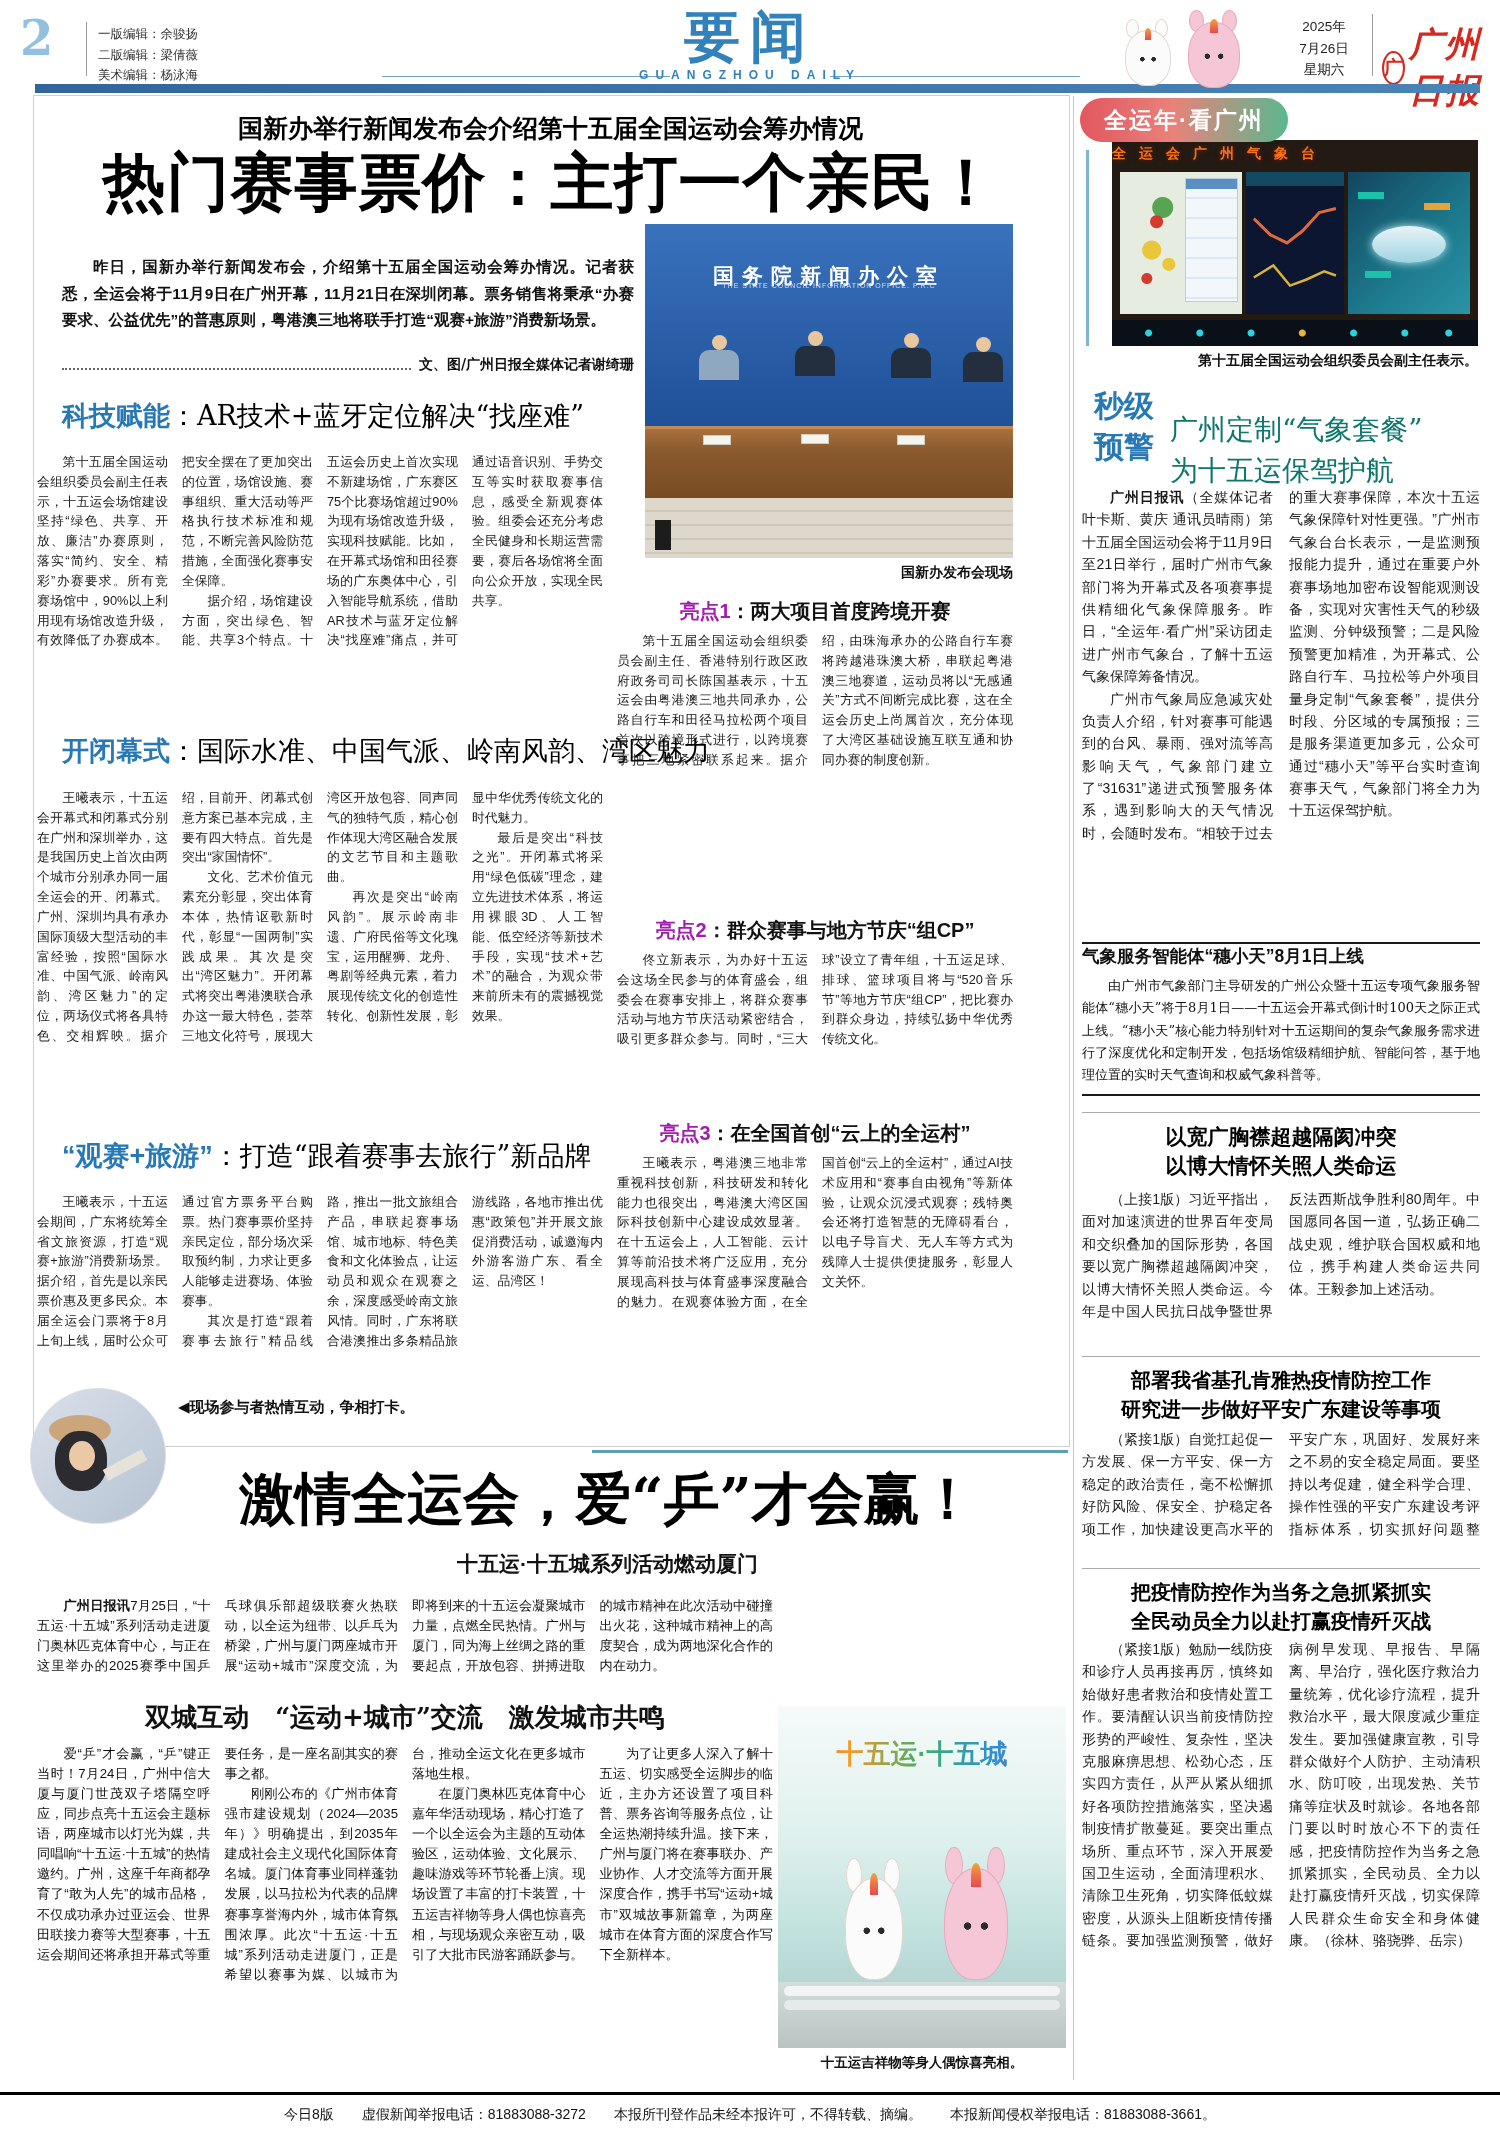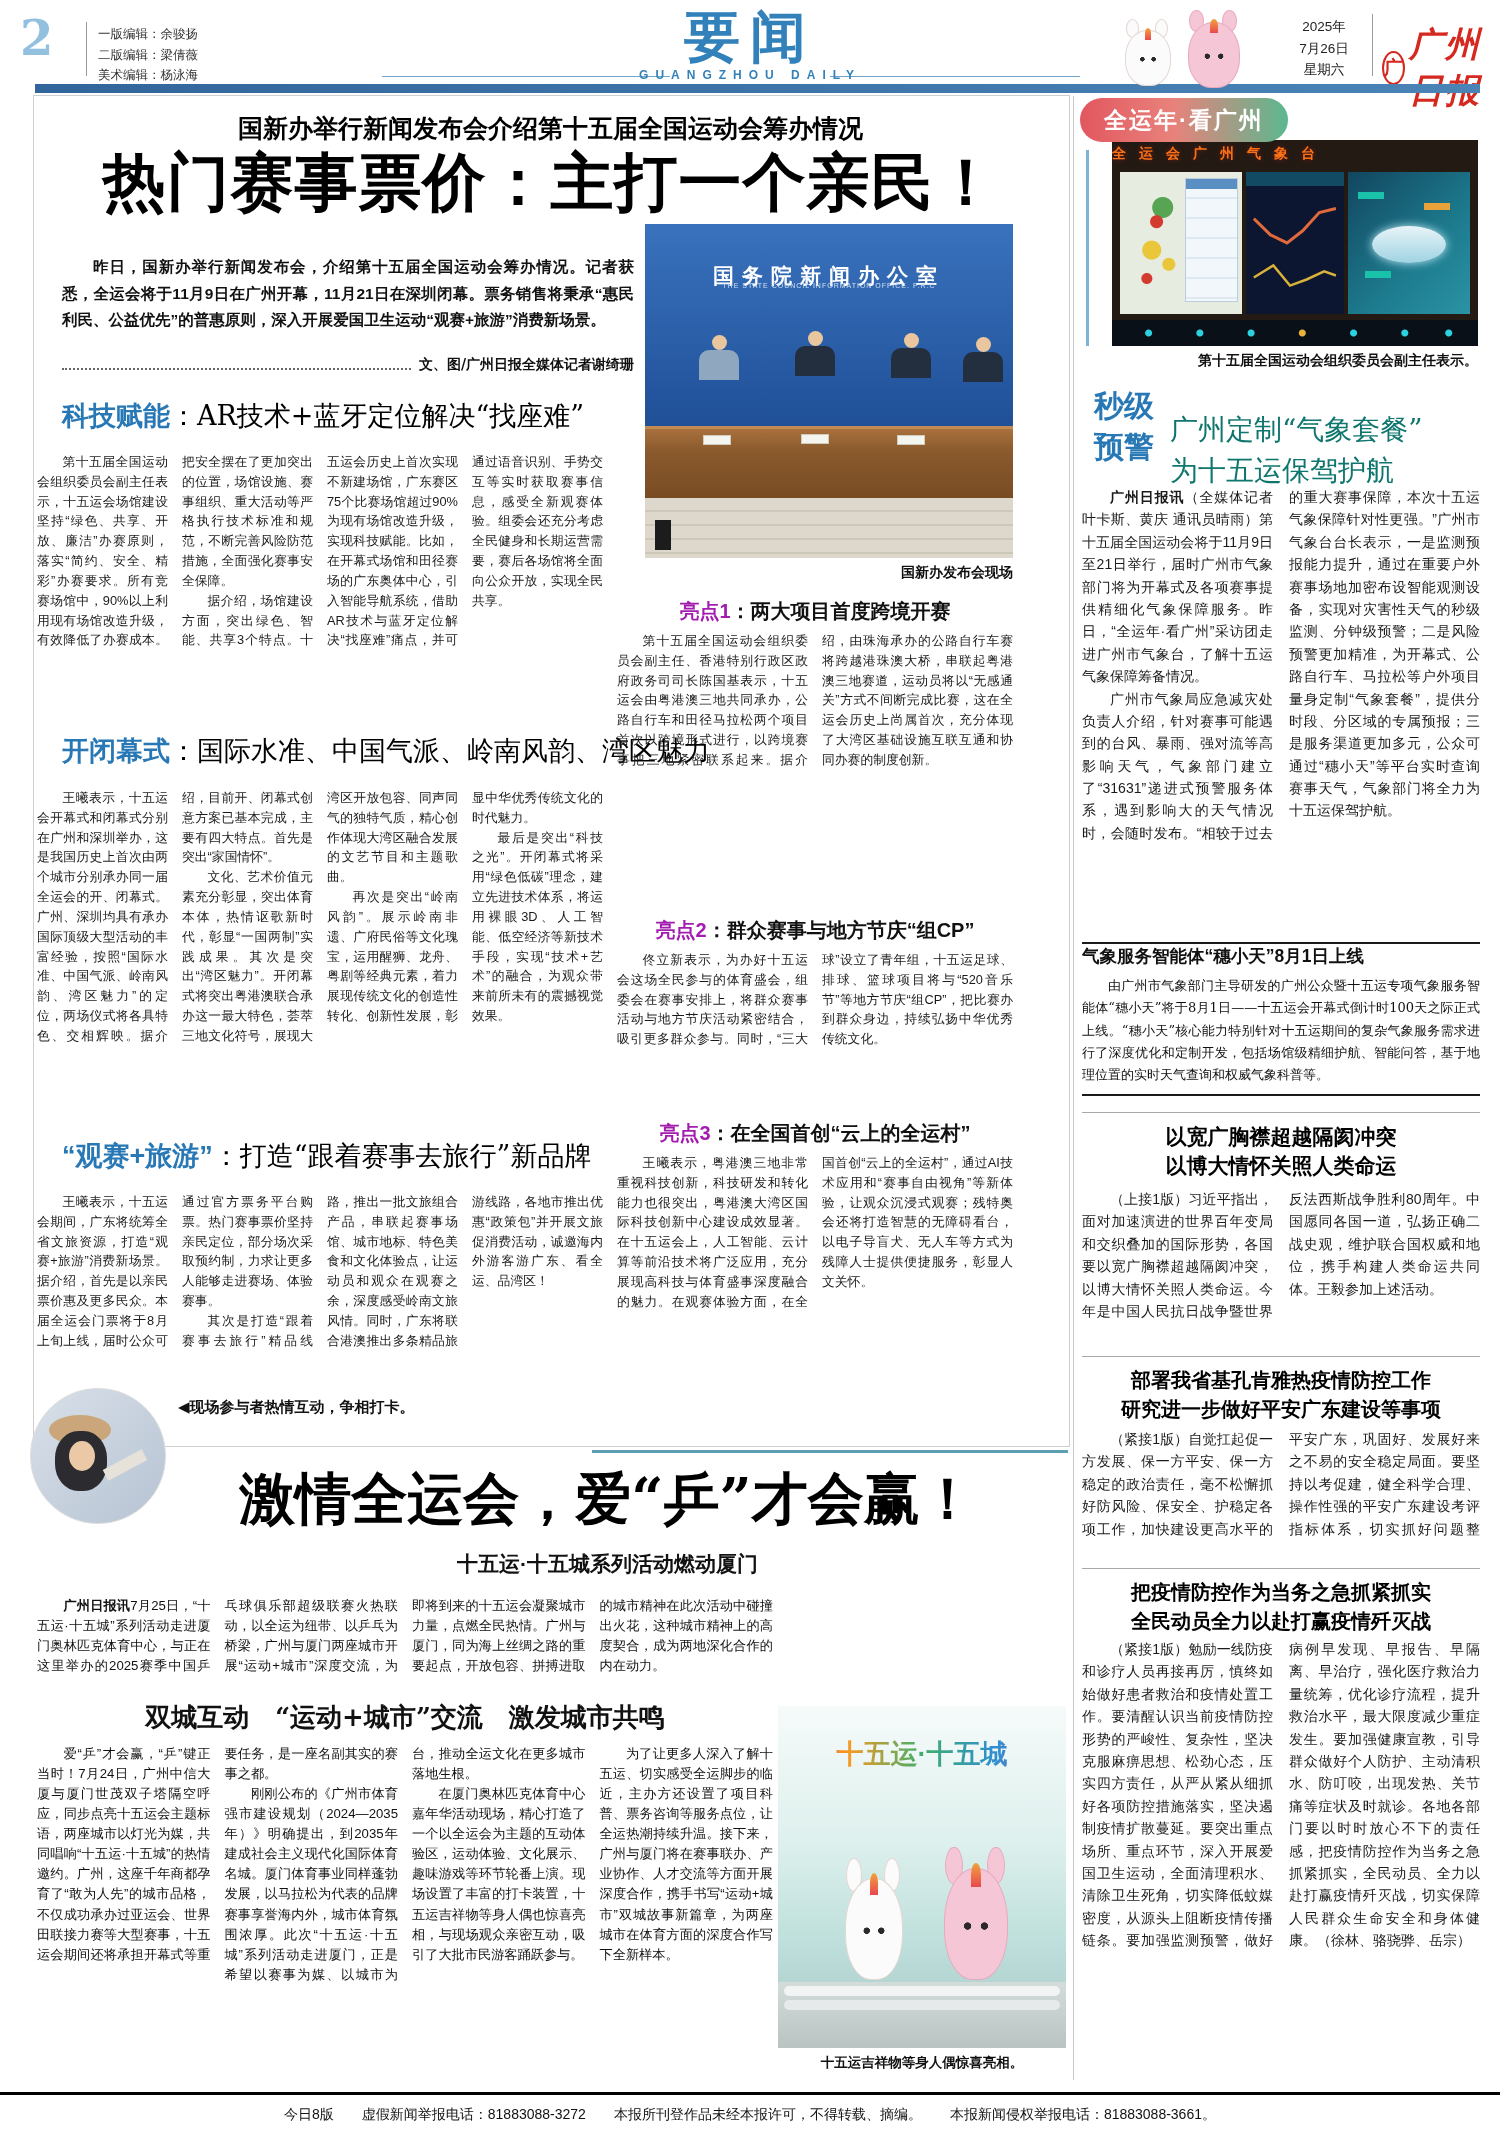--- a/index.html
+++ b/index.html
@@ -226,21 +226,21 @@
   <div class="mbody">
       <div class="crest"></div>
       <div class="face"></div>
     </div>
 </div>
 
 <div class="abs" id="main-frame"></div>
 <div class="abs" id="kicker">国新办举行新闻发布会介绍第十五届全国运动会筹办情况</div>
 <div class="abs serif" id="headline">热门赛事票价：主打一个亲民！</div>
 <div class="abs just" id="lead">
-    <p>昨日，国新办举行新闻发布会，介绍第十五届全国运动会筹办情况。记者获悉，全运会将于11月9日在广州开幕，11月21日在深圳闭幕。票务销售将秉承“惠民利民、公益优先”的普惠原则，深入开展爱国卫生运动“观赛+旅游”消费新场景。</p>
+    <p>昨日，国新办举行新闻发布会，介绍第十五届全国运动会筹办情况。记者获悉，全运会将于11月9日在广州开幕，11月21日在深圳闭幕。票务销售将秉承“办赛要求、公益优先”的普惠原则，粤港澳三地将联手打造“观赛+旅游”消费新场景。</p>
   </div>
 <div class="abs" id="lead-byline">
   <span class="dots"></span>
   <span class="who">文、图/广州日报全媒体记者谢绮珊</span>
 </div>
 
 <div class="abs" id="press-photo">
   <div class="pc-top">
     <div class="pc-cn">国务院新闻办公室</div>
     <div class="pc-en">THE STATE COUNCIL INFORMATION OFFICE. P.R.C</div>

